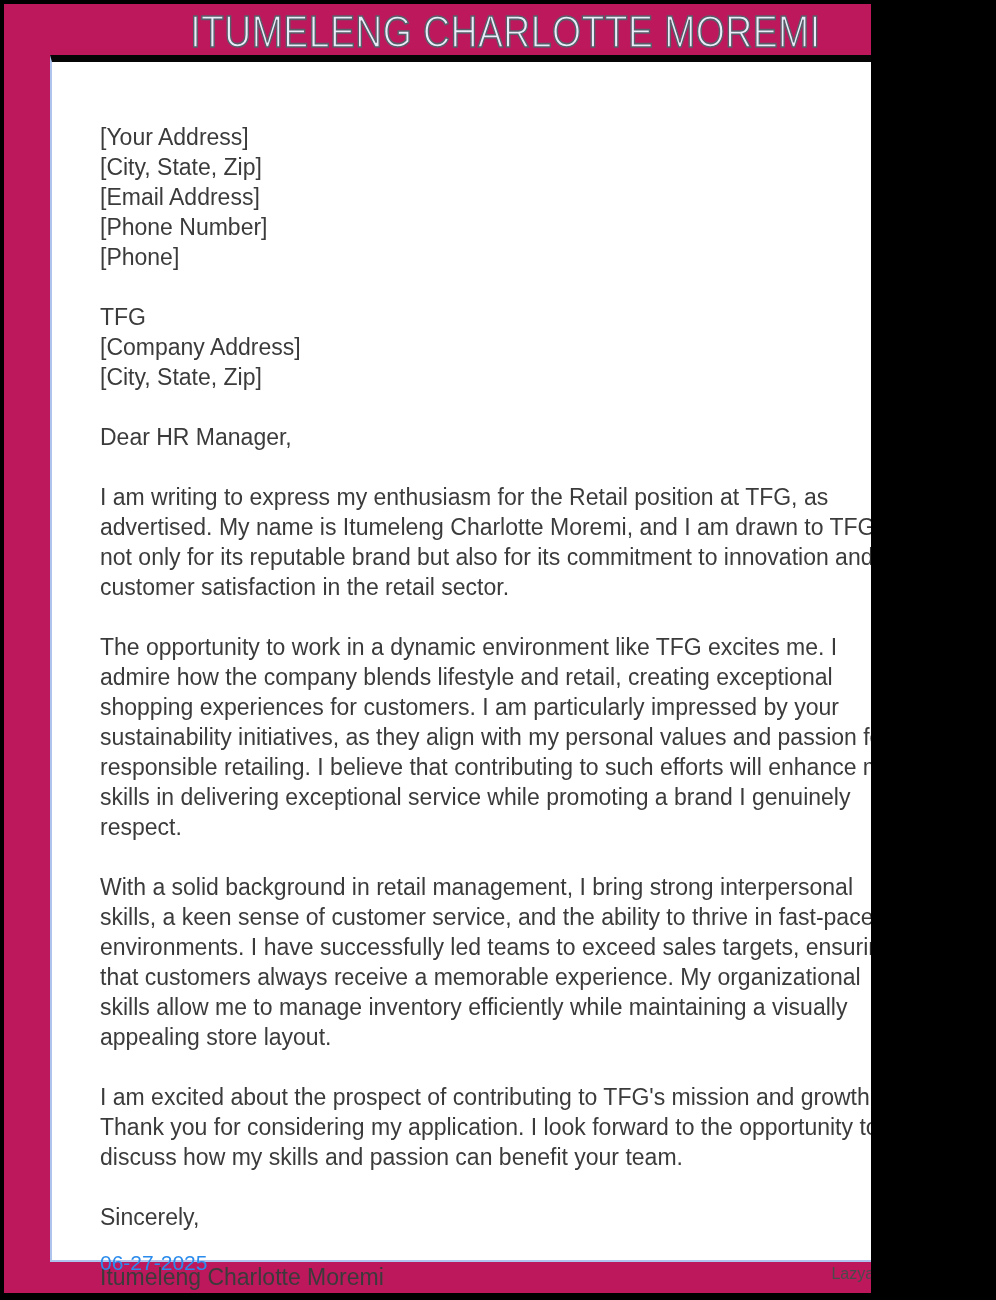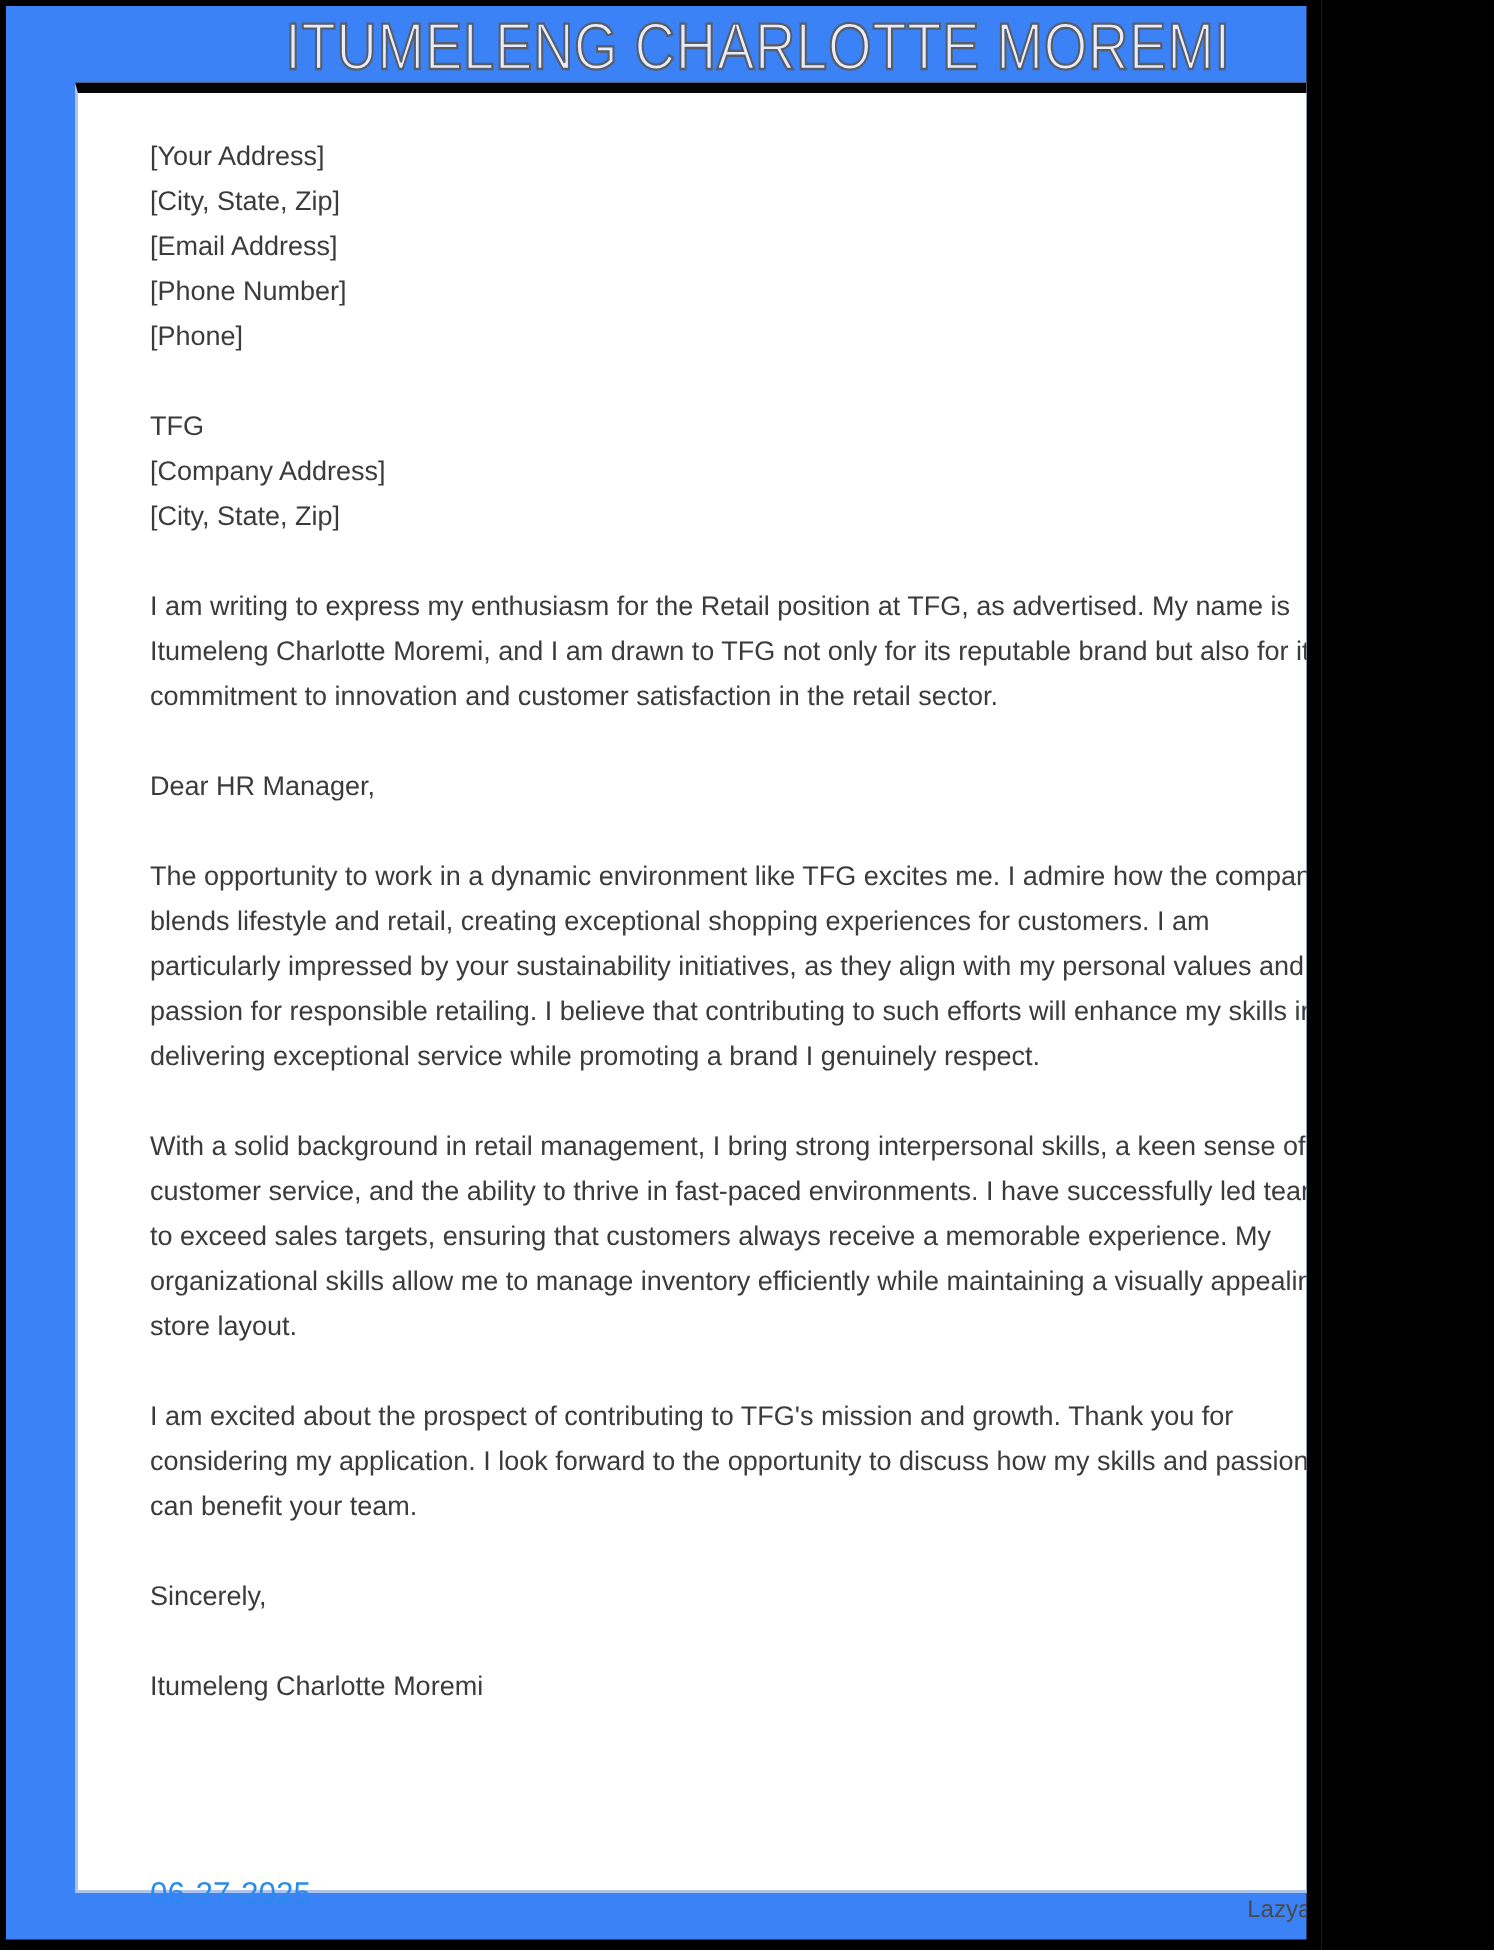--- a/index.html
+++ b/index.html
@@ -6,21 +6,21 @@
   body {
     width: 996px; height: 1300px;
     font-family: "Liberation Sans", sans-serif;
     background: #000;
   }
   .screen {
     box-sizing: border-box;
     width: 881px; height: 1300px;
     border: solid #000;
     border-width: 4px 10px 7px 4px;
-    background: #3b82f6;
+    background: #be185d;
     position: relative;
     overflow: hidden;
   }
   .header-title {
     position: absolute;
     top: 4px; right: 51px;
     font-size: 44px;
     line-height: 48px;
     font-weight: 400;
     letter-spacing: 0.5px;
@@ -37,22 +37,22 @@
     width: 899px; height: 1207px;
     box-sizing: border-box;
     background: #ffffff;
     border-top: 7px solid #050505;
     border-left: 2px solid #aec4ec;
     border-right: 2px solid #aec4ec;
     border-bottom: 2px solid #aec4ec;
     overflow: visible;
   }
   .content {
-    padding: 27px 53px 0 48px;
-    font-size: 18px;
+    padding: 60px 53px 0 48px;
+    font-size: 23px;
     line-height: 30px;
     color: #3b3b3b;
   }
   .block { margin: 0 0 30px 0; }
   .block:last-child { margin-bottom: 0; }
   .line { min-height: 30px; }
   .brand {
     position: absolute;
     top: 1183px; right: 10px;
     font-size: 16px;
@@ -86,23 +86,23 @@
         <div class="line">[Phone Number]</div>
         <div class="line">[Phone]</div>
       </div>
 
       <div class="block">
         <div class="line">TFG</div>
         <div class="line">[Company Address]</div>
         <div class="line">[City, State, Zip]</div>
       </div>
 
+      <div class="block">Dear HR Manager,</div>
+
       <div class="block">I am writing to express my enthusiasm for the Retail position at TFG, as advertised. My name is Itumeleng Charlotte Moremi, and I am drawn to TFG not only for its reputable brand but also for its commitment to innovation and customer satisfaction in the retail sector.</div>
-
-      <div class="block">Dear HR Manager,</div>
       <div class="block">The opportunity to work in a dynamic environment like TFG excites me. I admire how the company blends lifestyle and retail, creating exceptional shopping experiences for customers. I am particularly impressed by your sustainability initiatives, as they align with my personal values and passion for responsible retailing. I believe that contributing to such efforts will enhance my skills in delivering exceptional service while promoting a brand I genuinely respect.</div>
       <div class="block">With a solid background in retail management, I bring strong interpersonal skills, a keen sense of customer service, and the ability to thrive in fast-paced environments. I have successfully led teams to exceed sales targets, ensuring that customers always receive a memorable experience. My organizational skills allow me to manage inventory efficiently while maintaining a visually appealing store layout.</div>
       <div class="block">I am excited about the prospect of contributing to TFG's mission and growth. Thank you for considering my application. I look forward to the opportunity to discuss how my skills and passion can benefit your team.</div>
 
       <div class="block">Sincerely,</div>
 
       <div class="block">Itumeleng Charlotte Moremi</div>
 
     </div>
 

